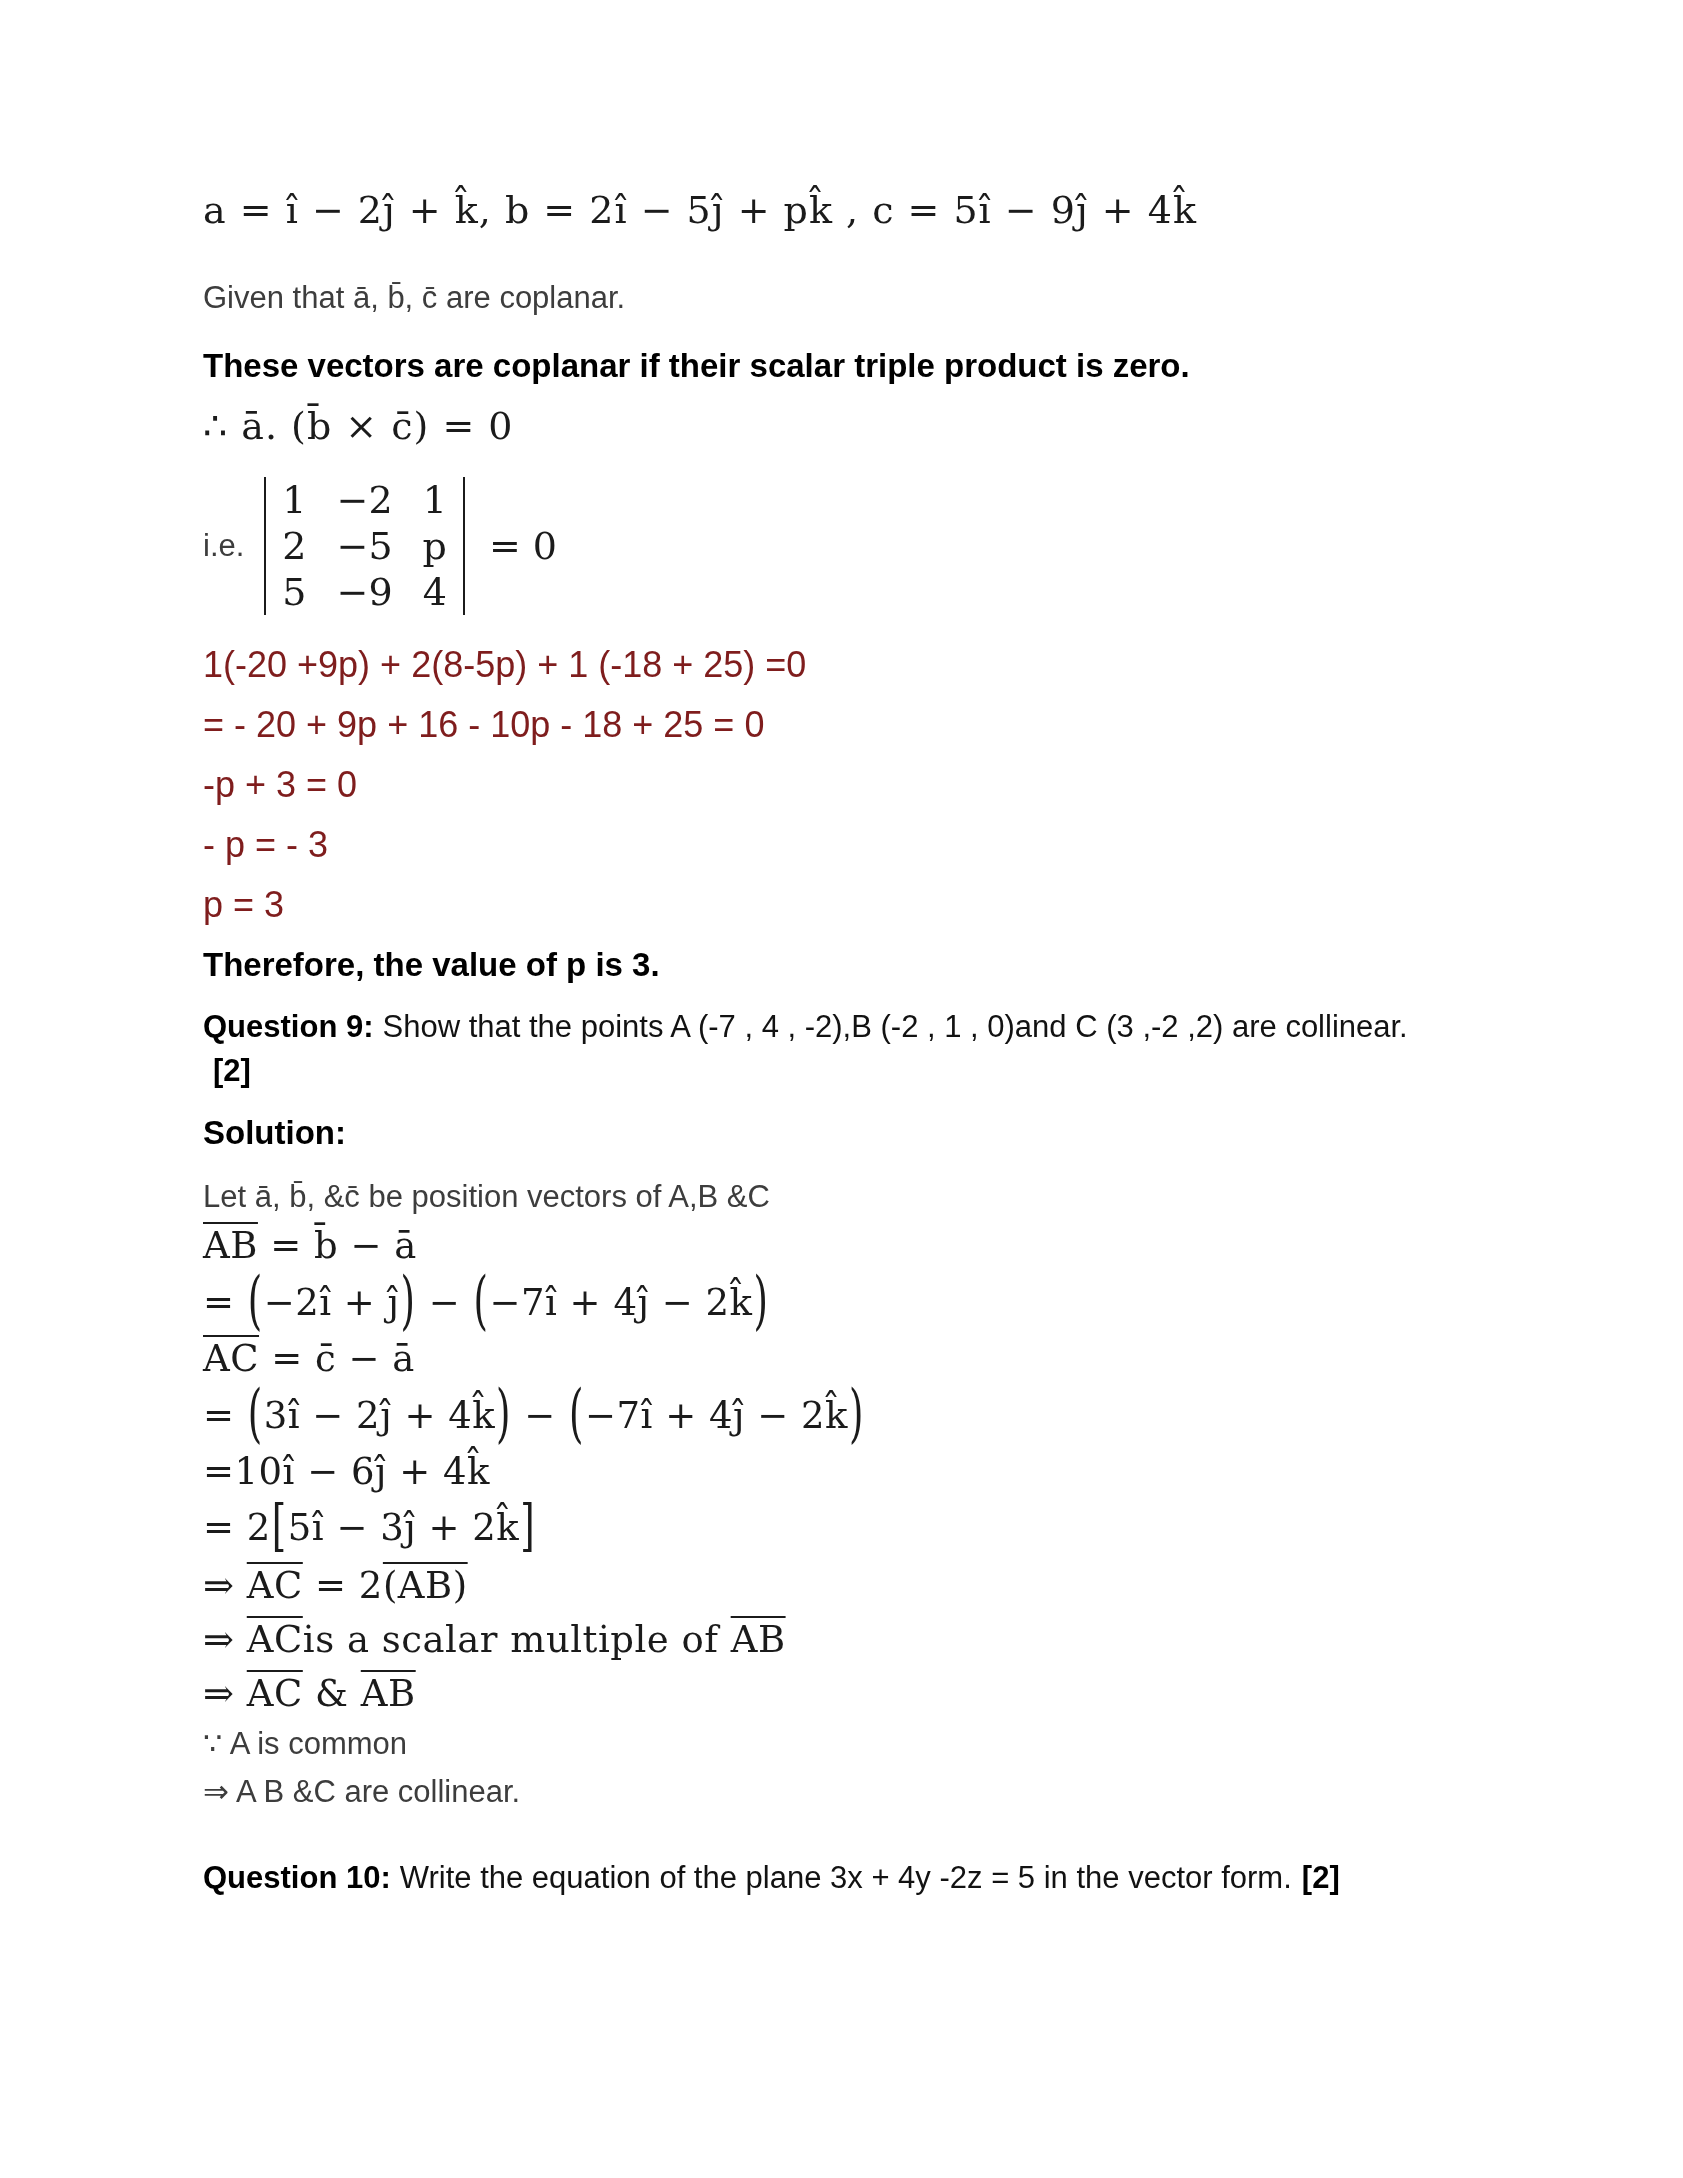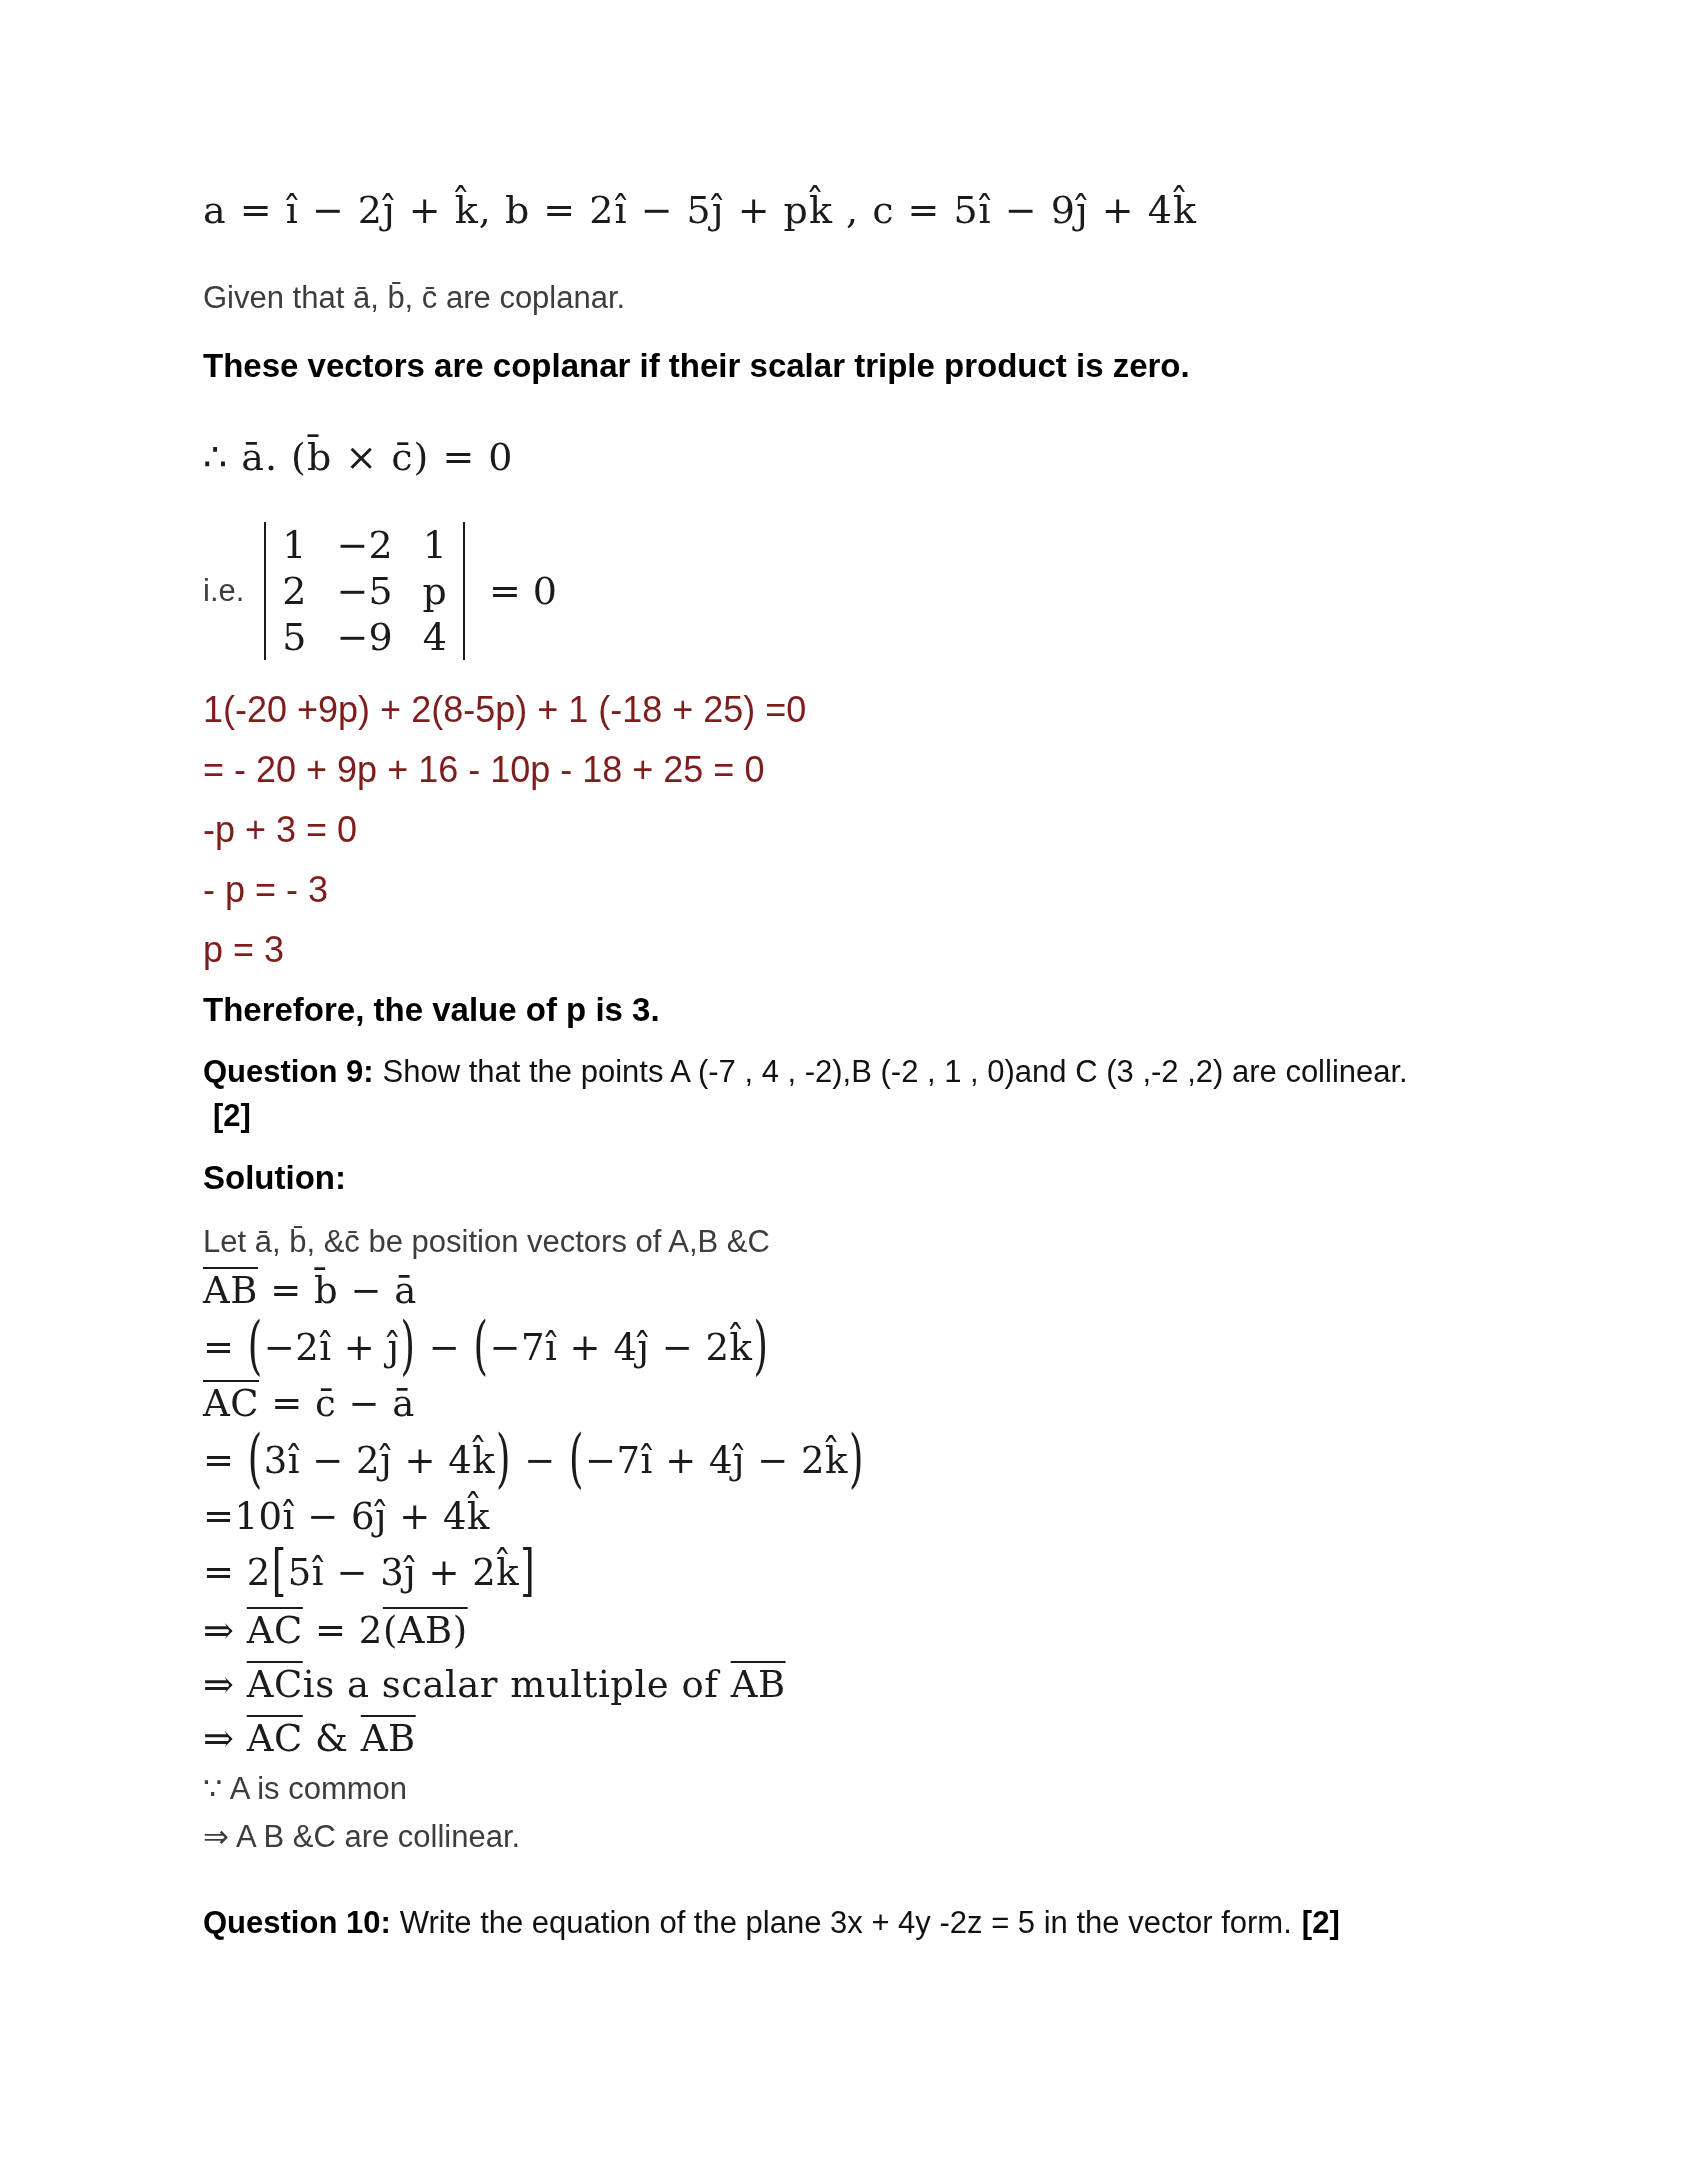--- a/index.html
+++ b/index.html
@@ -16,23 +16,23 @@
   }
   
   .math-serif {
     font-family: "DejaVu Serif", "Liberation Serif", serif;
     color: #1b1b1b;
   }
   .line-vectors { font-size: 38px; line-height: 48px; margin-bottom: 44px; letter-spacing: 1px; }
   .gray-text { color: #3d3d3d; font-size: 31px; line-height: 40px; font-weight: 400; }
   .given { margin-bottom: 26px; }
   .bold-statement { color: #000; font-size: 33px; line-height: 44px; font-weight: 700; }
-  .bold1 { margin-bottom: 44px; }
+  .bold1 { margin-bottom: 13px; }
   .therefore { margin-bottom: 12px; }
-  .triple { font-size: 38px; line-height: 50px; margin-bottom: 38px; letter-spacing: 1px; }
+  .triple { font-size: 38px; line-height: 50px; margin-bottom: 24px; letter-spacing: 1px; }
 
   
   .det { display: flex; align-items: center; margin-bottom: 26px; }
   .det .ie { margin-right: 20px; }
   .vbar { width: 2px; align-self: stretch; background: #1b1b1b; margin: 2px 0; }
   .det-grid {
     display: grid; grid-template-columns: auto auto auto;
     column-gap: 30px; padding: 2px 16px;
     font-family: "DejaVu Serif", "Liberation Serif", serif;
     font-size: 38px; line-height: 46px; color: #1b1b1b;

